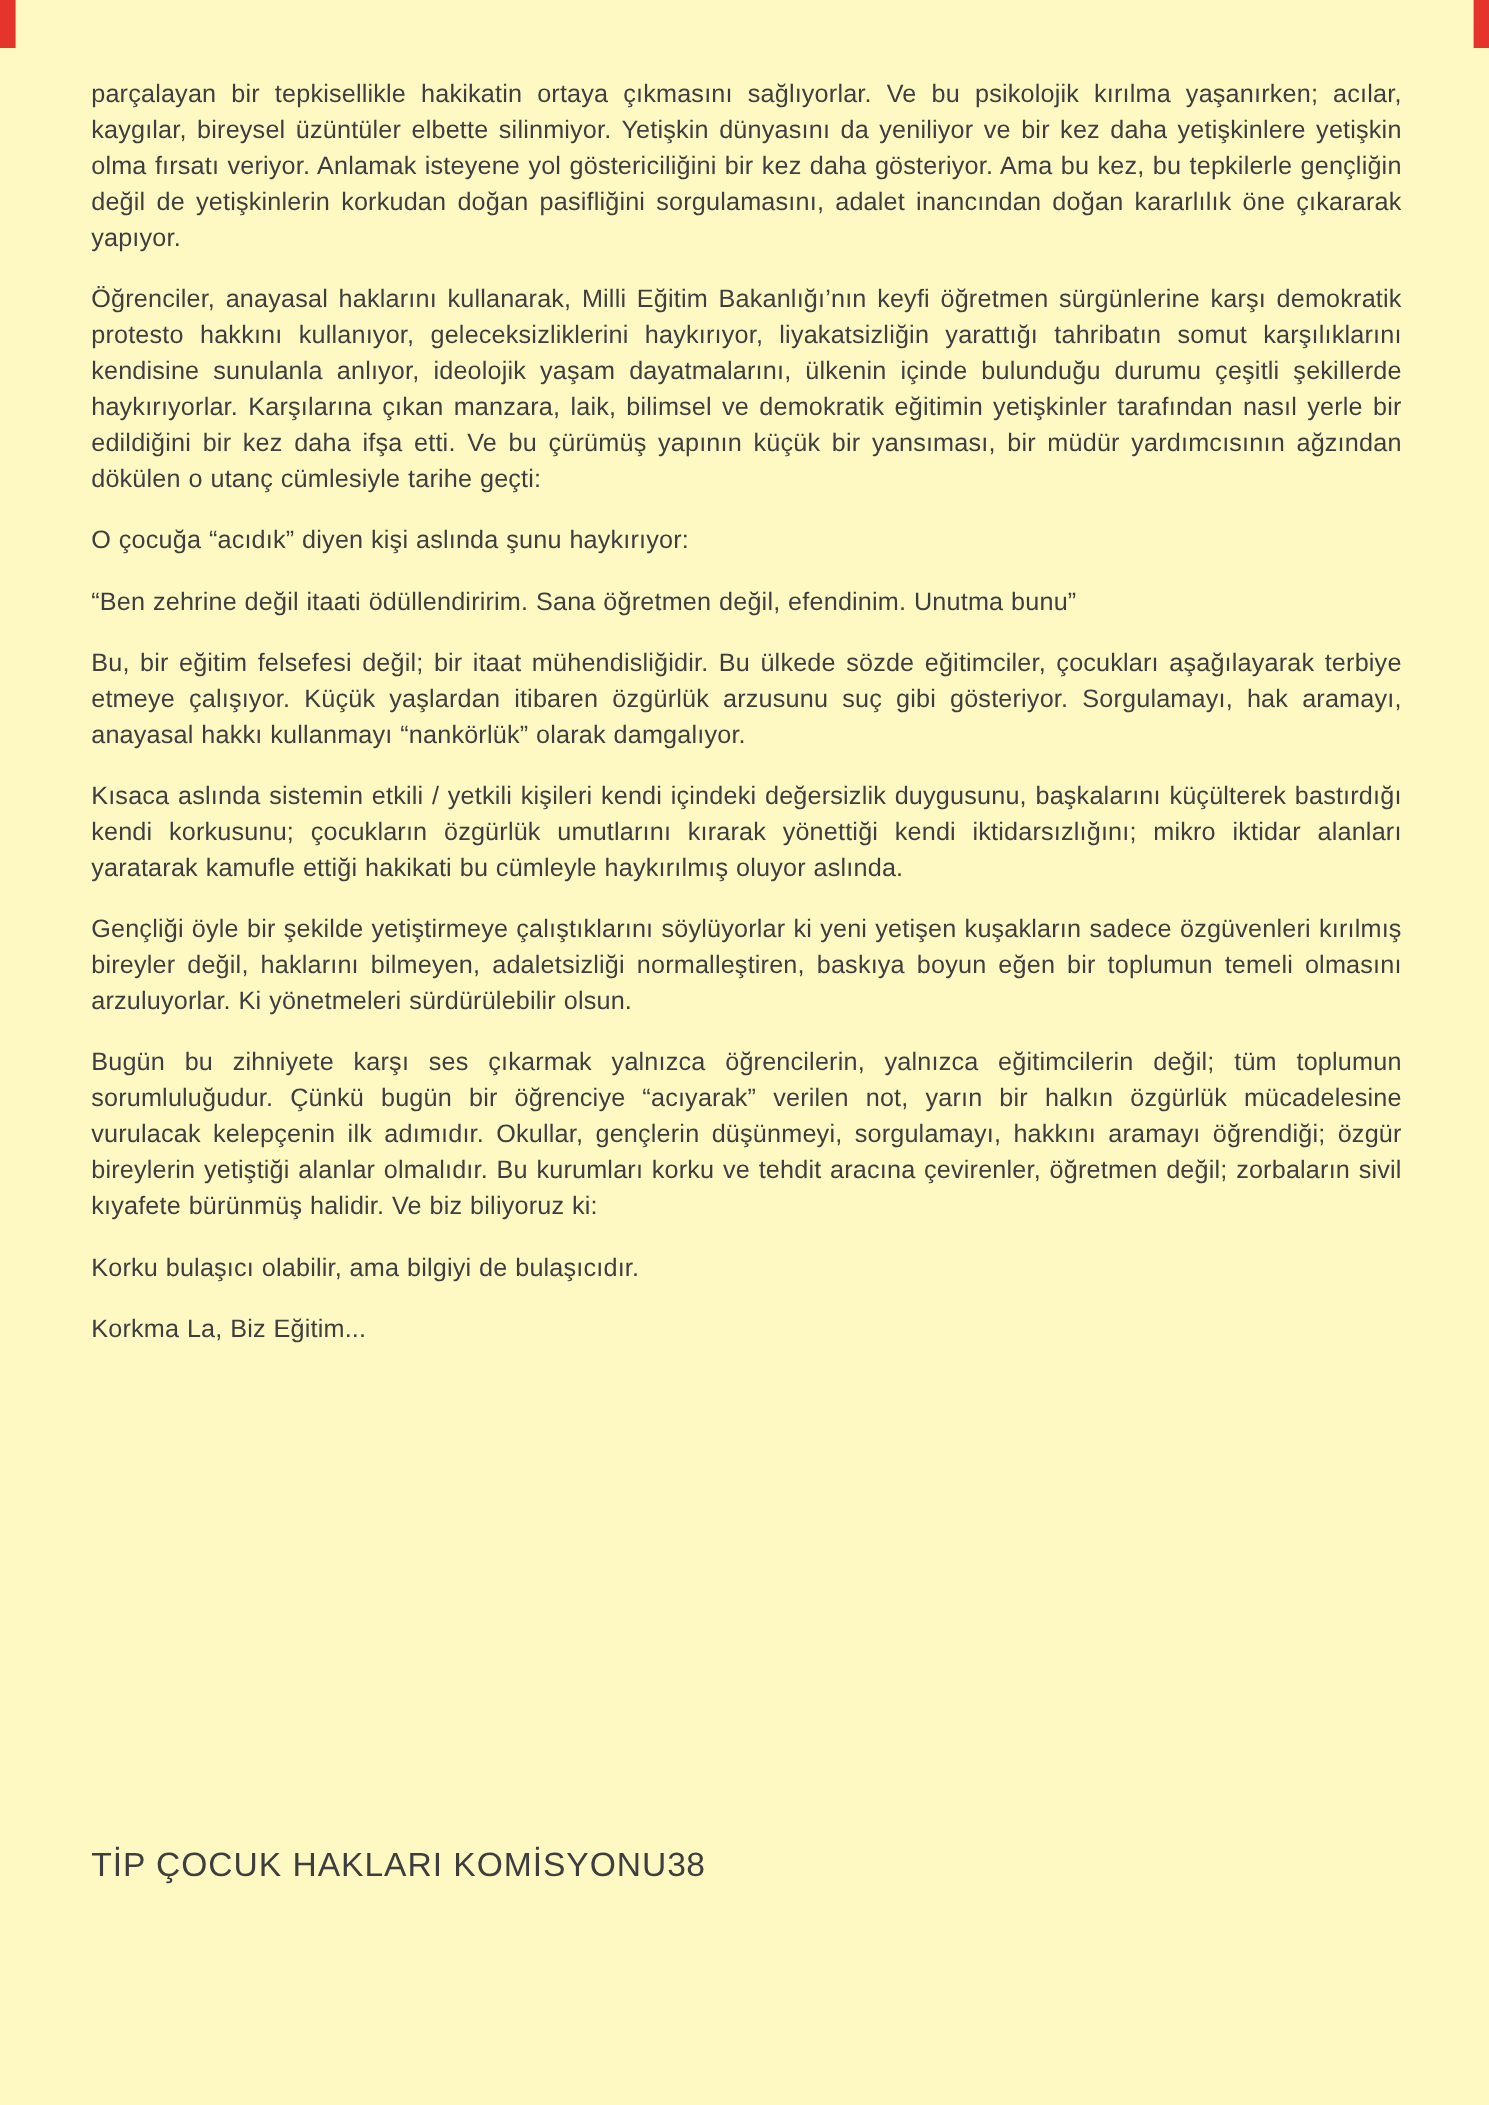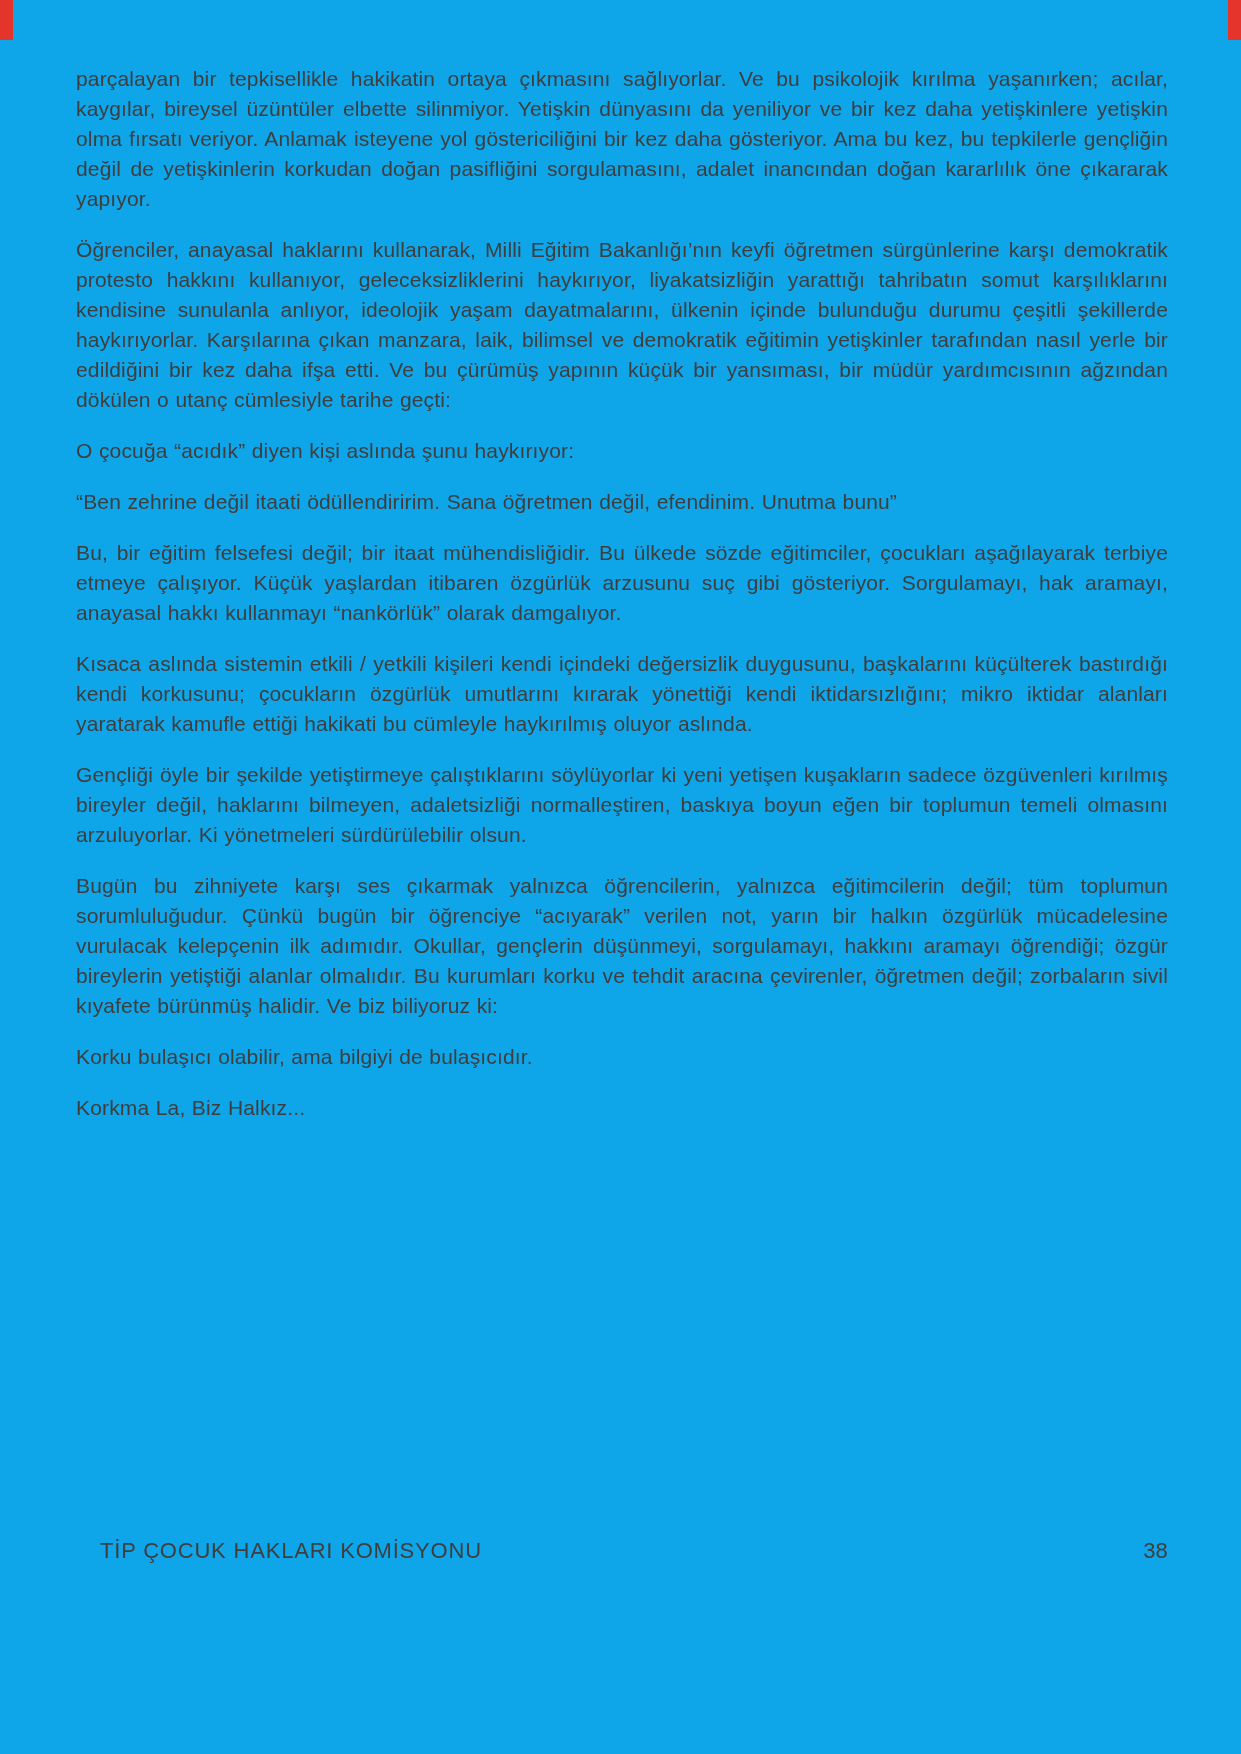--- a/index.html
+++ b/index.html
@@ -3,21 +3,21 @@
 <meta charset="utf-8">
 <title>Document Page</title>
 <style>
   * { margin: 0; padding: 0; box-sizing: border-box; }
   html, body { background: #ffffff; }
   .page {
     position: relative;
     width: 1241px;
     height: 1754px;
     margin: 0 auto;
-    background: #0ea5e9;
+    background: #fef9c3;
     font-family: "Liberation Sans", sans-serif;
     color: #3e3e3e;
     overflow: hidden;
   }
   .corner-mark {
     position: absolute;
     top: 0;
     width: 13px;
     height: 40px;
     background: #e5342b;
@@ -38,26 +38,25 @@
     text-align: justify;
     margin-bottom: 21px;
     color: #3e3e3e;
   }
   .footer {
     position: absolute;
     left: 76px;
     right: 73px;
     top: 1538px;
     display: flex;
-    justify-content: space-between;
+    justify-content: flex-start;
     align-items: baseline;
-    font-size: 22px;
+    font-size: 28px;
     letter-spacing: 0.8px;
     color: #3e3e3e;
-    margin-left: 24px;
   }
   .footer .page-number { letter-spacing: 0.2px; }
 </style>
 </head>
 <body>
 
 <div class="page">
 
   <div class="corner-mark left"></div>
   <div class="corner-mark right"></div>
@@ -65,21 +64,21 @@
   <main class="content">
     <p>parçalayan bir tepkisellikle hakikatin ortaya çıkmasını sağlıyorlar. Ve bu psikolojik kırılma yaşanırken; acılar, kaygılar, bireysel üzüntüler elbette silinmiyor. Yetişkin dünyasını da yeniliyor ve bir kez daha yetişkinlere yetişkin olma fırsatı veriyor. Anlamak isteyene yol göstericiliğini bir kez daha gösteriyor. Ama bu kez, bu tepkilerle gençliğin değil de yetişkinlerin korkudan doğan pasifliğini sorgulamasını, adalet inancından doğan kararlılık öne çıkararak yapıyor.</p>
     <p>Öğrenciler, anayasal haklarını kullanarak, Milli Eğitim Bakanlığı’nın keyfi öğretmen sürgünlerine karşı demokratik protesto hakkını kullanıyor, geleceksizliklerini haykırıyor, liyakatsizliğin yarattığı tahribatın somut karşılıklarını kendisine sunulanla anlıyor, ideolojik yaşam dayatmalarını, ülkenin içinde bulunduğu durumu çeşitli şekillerde haykırıyorlar. Karşılarına çıkan manzara, laik, bilimsel ve demokratik eğitimin yetişkinler tarafından nasıl yerle bir edildiğini bir kez daha ifşa etti. Ve bu çürümüş yapının küçük bir yansıması, bir müdür yardımcısının ağzından dökülen o utanç cümlesiyle tarihe geçti:</p>
     <p>O çocuğa “acıdık” diyen kişi aslında şunu haykırıyor:</p>
     <p>“Ben zehrine değil itaati ödüllendiririm. Sana öğretmen değil, efendinim. Unutma bunu”</p>
     <p>Bu, bir eğitim felsefesi değil; bir itaat mühendisliğidir. Bu ülkede sözde eğitimciler, çocukları aşağılayarak terbiye etmeye çalışıyor. Küçük yaşlardan itibaren özgürlük arzusunu suç gibi gösteriyor. Sorgulamayı, hak aramayı, anayasal hakkı kullanmayı “nankörlük” olarak damgalıyor.</p>
     <p>Kısaca aslında sistemin etkili / yetkili kişileri kendi içindeki değersizlik duygusunu, başkalarını küçülterek bastırdığı kendi korkusunu; çocukların özgürlük umutlarını kırarak yönettiği kendi iktidarsızlığını; mikro iktidar alanları yaratarak kamufle ettiği hakikati bu cümleyle haykırılmış oluyor aslında.</p>
     <p>Gençliği öyle bir şekilde yetiştirmeye çalıştıklarını söylüyorlar ki yeni yetişen kuşakların sadece özgüvenleri kırılmış bireyler değil, haklarını bilmeyen, adaletsizliği normalleştiren, baskıya boyun eğen bir toplumun temeli olmasını arzuluyorlar. Ki yönetmeleri sürdürülebilir olsun.</p>
     <p>Bugün bu zihniyete karşı ses çıkarmak yalnızca öğrencilerin, yalnızca eğitimcilerin değil; tüm toplumun sorumluluğudur. Çünkü bugün bir öğrenciye “acıyarak” verilen not, yarın bir halkın özgürlük mücadelesine vurulacak kelepçenin ilk adımıdır. Okullar, gençlerin düşünmeyi, sorgulamayı, hakkını aramayı öğrendiği; özgür bireylerin yetiştiği alanlar olmalıdır. Bu kurumları korku ve tehdit aracına çevirenler, öğretmen değil; zorbaların sivil kıyafete bürünmüş halidir. Ve biz biliyoruz ki:</p>
     <p>Korku bulaşıcı olabilir, ama bilgiyi de bulaşıcıdır.</p>
-    <p>Korkma La, Biz Halkız...</p>
+    <p>Korkma La, Biz Eğitim...</p>
   </main>
 
   <footer class="footer">
     <span class="org-name">TİP ÇOCUK HAKLARI KOMİSYONU</span>
     <span class="page-number">38</span>
   </footer>
 
 </div>
 
 </body></html>

